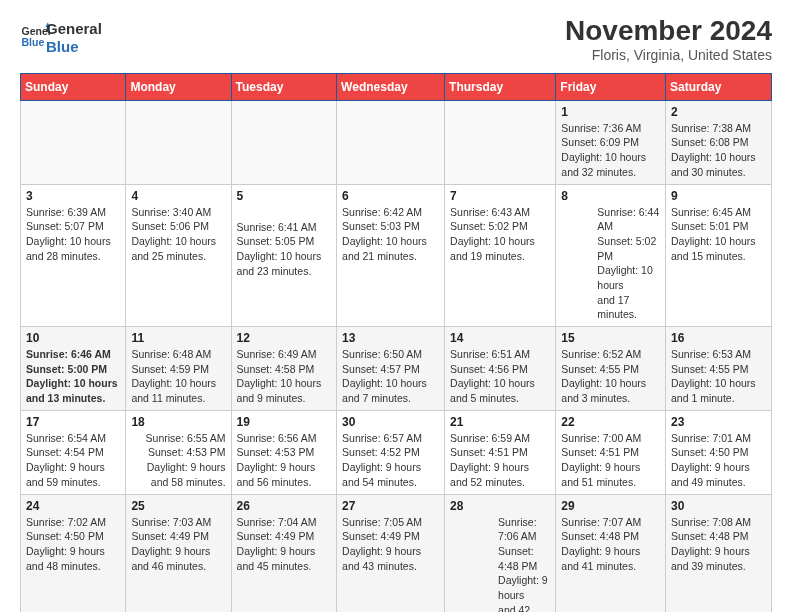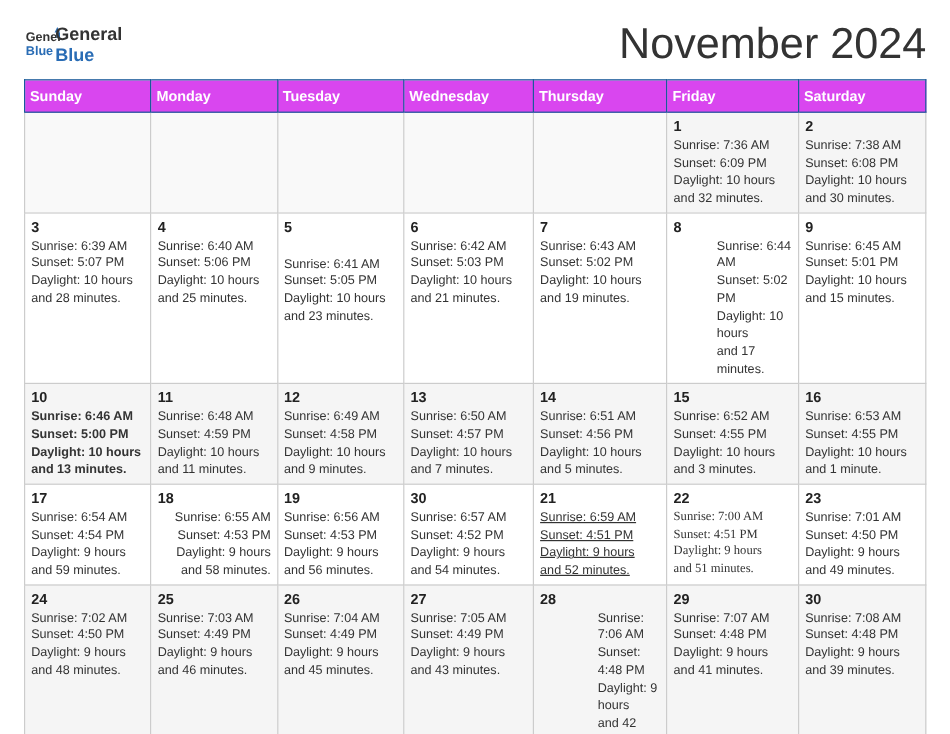--- a/index.html
+++ b/index.html
@@ -26,36 +26,36 @@
       gap: 2px;
     }
     .logo-icon {
       width: 30px;
       height: 30px;
     }
     .title-block {
       text-align: right;
     }
     .month-title {
-      font-size: 36px;
-      font-weight: normal;
+      font-size: 28px;
+      font-weight: bold;
       color: #333;
       line-height: 1.1;
     }
     .location {
       font-size: 14px;
       color: #555;
     }
     .calendar {
       width: 100%;
       border-collapse: collapse;
       font-size: 11px;
     }
     .calendar thead tr th {
-      background-color: #d946ef;
+      background-color: #ef4444;
       color: #fff;
       padding: 6px 4px;
       text-align: left;
       font-size: 12px;
       font-weight: bold;
       border: 1px solid #1a5a9a;
     }
     .calendar tbody tr td {
       border: 1px solid #ccc;
       vertical-align: top;
@@ -97,20 +97,21 @@
         <polygon points="34,8 40,8 37,2" fill="#2a6db5"></polygon>
         <polygon points="36,14 40,14 40,8 36,8" fill="#2a6db5"></polygon>
       </svg>
       <div style="display:flex;flex-direction:column;line-height:1.2;margin-left:-6px;margin-top:4px;">
         <span style="font-size:15px;font-weight:bold;color:#333;">General</span>
         <span style="font-size:15px;font-weight:bold;color:#2a6db5;">Blue</span>
       </div>
     </div>
     <div class="title-block">
       <div class="month-title">November 2024</div>
+      <div class="location">Floris, Virginia, United States</div>
     </div>
   </div>
 
   <table class="calendar">
     <thead>
       <tr>
       <th>Sunday</th>
           <th>Monday</th>
           <th>Tuesday</th>
           <th>Wednesday</th>
@@ -144,21 +145,21 @@
         <tr>
           <td>
             <div class="day-num">3</div>
             <div class="day-info" style="white-space: pre-line;">Sunrise: 6:39 AM
 Sunset: 5:07 PM
 Daylight: 10 hours
 and 28 minutes.</div>
           </td>
           <td>
             <div class="day-num">4</div>
-            <div class="day-info" style="white-space: pre-line;">Sunrise: 6:40 AM
+            <div class="day-info" style="white-space: pre-line;">Sunrise: 3:40 AM
 Sunset: 5:06 PM
 Daylight: 10 hours
 and 25 minutes.</div>
           </td>
           <td>
             <div class="day-num">5</div>
             <div class="day-info" style="white-space: pre-line; margin-top: 17px;">Sunrise: 6:41 AM
 Sunset: 5:05 PM
 Daylight: 10 hours
 and 23 minutes.</div>
@@ -267,28 +268,28 @@
           </td>
           <td>
             <div class="day-num">30</div>
             <div class="day-info" style="white-space: pre-line;">Sunrise: 6:57 AM
 Sunset: 4:52 PM
 Daylight: 9 hours
 and 54 minutes.</div>
           </td>
           <td>
             <div class="day-num">21</div>
-            <div class="day-info" style="white-space: pre-line; text-decoration: underline;">Sunrise: 6:59 AM
+            <div class="day-info" style="white-space: pre-line;">Sunrise: 6:59 AM
 Sunset: 4:51 PM
 Daylight: 9 hours
 and 52 minutes.</div>
           </td>
           <td>
             <div class="day-num">22</div>
-            <div class="day-info" style="white-space: pre-line; font-family: Liberation Serif, serif;">Sunrise: 7:00 AM
+            <div class="day-info" style="white-space: pre-line;">Sunrise: 7:00 AM
 Sunset: 4:51 PM
 Daylight: 9 hours
 and 51 minutes.</div>
           </td>
           <td>
             <div class="day-num">23</div>
             <div class="day-info" style="white-space: pre-line;">Sunrise: 7:01 AM
 Sunset: 4:50 PM
 Daylight: 9 hours
 and 49 minutes.</div>

